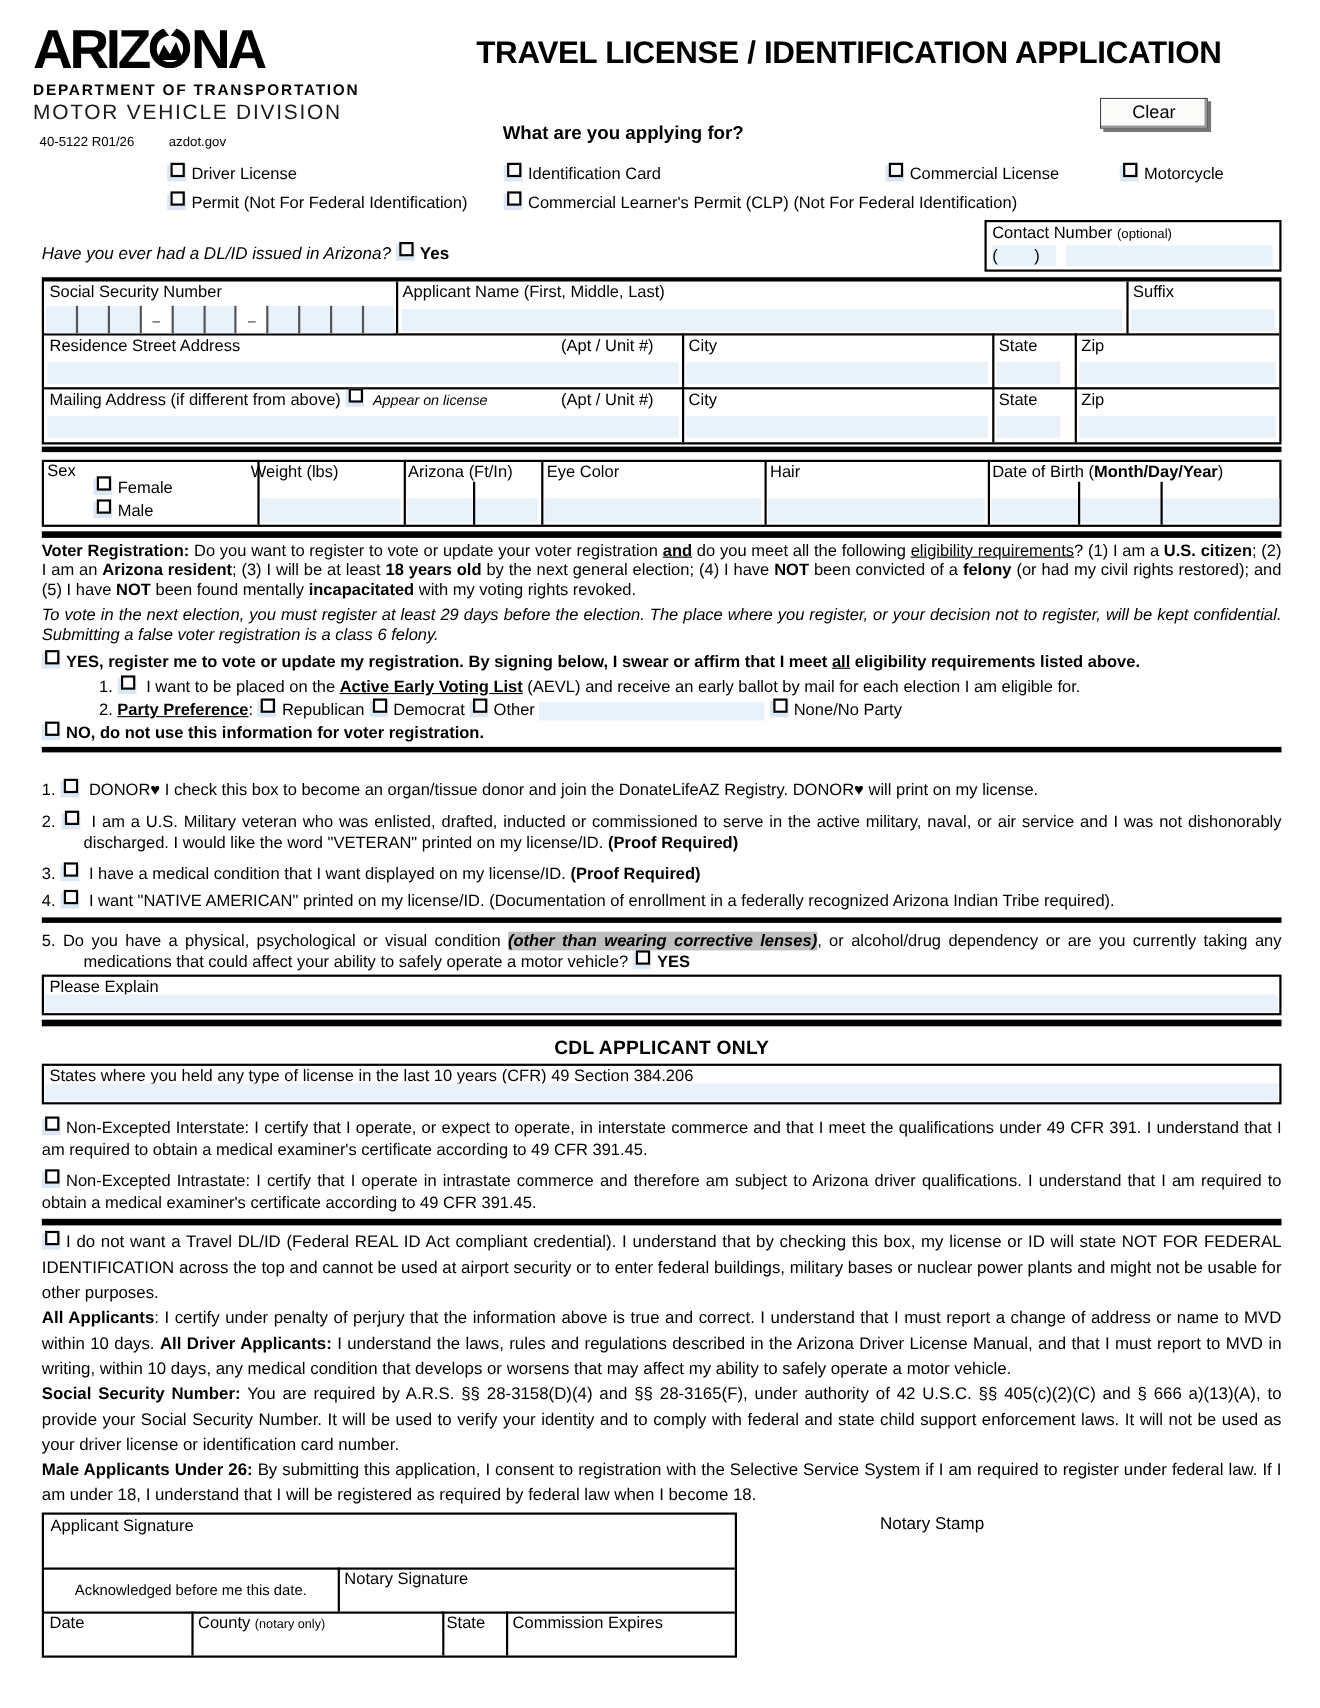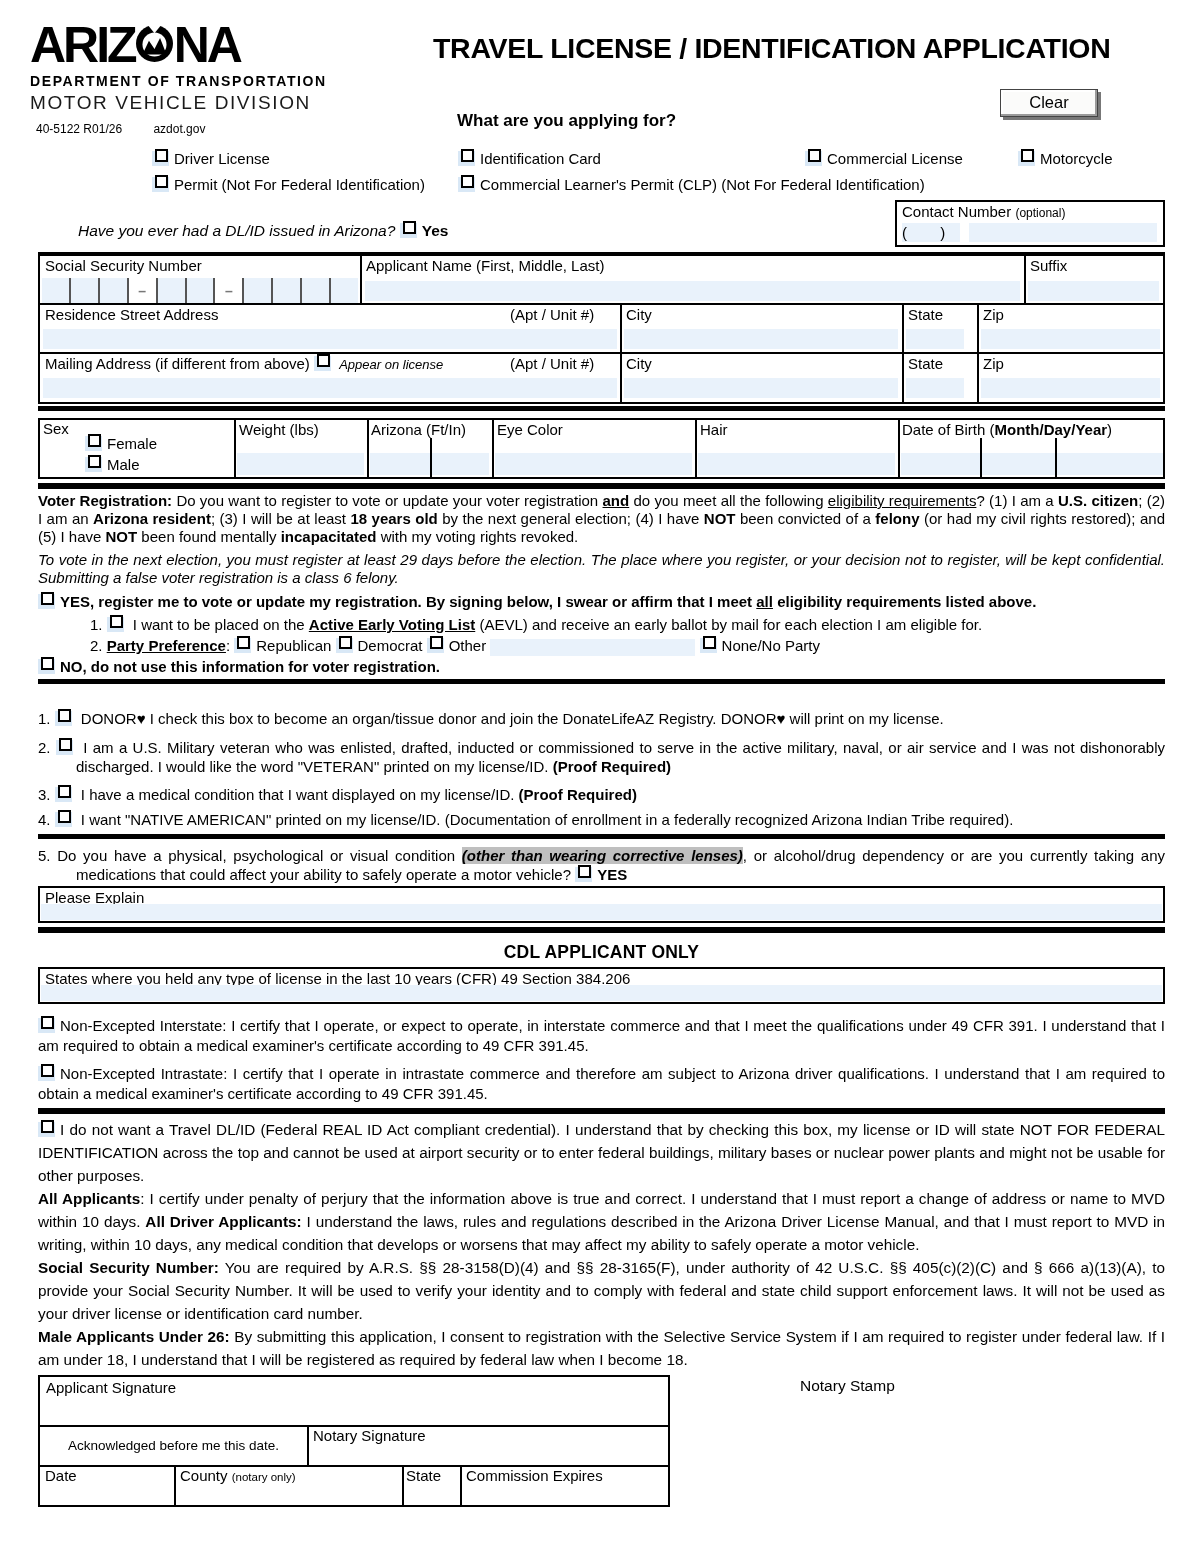--- a/index.html
+++ b/index.html
@@ -20,21 +20,21 @@
   .brand-dept{font-size:14px;font-weight:bold;letter-spacing:1.6px;margin-top:3px;}
   .brand-div{font-size:19px;letter-spacing:1.6px;margin-top:3px;color:#1a1a1a;}
   .formno{position:absolute;left:36px;top:122px;font-size:12px;}
   .formno span{margin-right:28px;}
   .title{position:absolute;left:433px;top:32px;font-size:28.5px;font-weight:bold;white-space:nowrap;letter-spacing:-0.3px;}
   .clearbtn{position:absolute;left:1000px;top:89px;width:96px;height:26px;background:#fbfbfa;border:1px solid #444;
     box-shadow:inset -2px -2px 0 #9a9a9a, inset 2px 2px 0 #fff, 3px 3px 0 #777;
     font-size:16.5px;text-align:center;line-height:25px;cursor:pointer;}
   .applyhead{position:absolute;left:457px;top:111px;font-size:17px;font-weight:bold;}
   .optitem{position:absolute;font-size:15px;white-space:nowrap;}
-  .priorline{position:absolute;left:38px;top:222px;font-size:15.5px;margin-left:40px;}
+  .priorline{position:absolute;left:38px;top:222px;font-size:15.5px;}
   
   .boxed{position:absolute;border:2px solid #000;box-sizing:border-box;}
   .lbl{position:absolute;font-size:15px;white-space:nowrap;}
   .cfield{position:absolute;background:#e9f2fb;height:20px;}
   .vln{position:absolute;width:2px;background:#000;}
   .hln{position:absolute;height:2px;background:#000;}
   .bar{height:5px;background:#000;}
   .barabs{position:absolute;left:38px;width:1127px;height:5px;background:#000;}
   
   .comb{position:absolute;left:2px;top:22px;width:316px;height:25px;display:flex;}
@@ -178,21 +178,21 @@
   <div class="vln" style="left:858px;top:0;bottom:0;"></div>
 
   <div class="lbl" style="left:3px;top:0;">Sex</div>
   <div class="lbl" style="left:45px;top:15px;">
     <span class="cb"><i class="cbx"></i></span><span>Female</span>
   </div>
   <div class="lbl" style="left:45px;top:36px;">
     <span class="cb"><i class="cbx"></i></span><span>Male</span>
   </div>
 
-  <div class="lbl" style="left:199px;top:1px;">Weight (lbs)</div>
+  <div class="lbl" style="left:188px;top:1px;">Weight (lbs)</div>
   <div class="cfield" style="left:197px;top:33px;width:127px;height:22px;"></div>
 
   <div class="lbl" style="left:331px;top:1px;">Arizona (Ft/In)</div>
   <div class="cfield" style="left:330px;top:33px;width:119px;height:22px;"></div>
   <div class="vln" style="left:390px;top:18px;bottom:0;"></div>
 
   <div class="lbl" style="left:457px;top:1px;">Eye Color</div>
   <div class="cfield" style="left:455px;top:33px;width:197px;height:22px;"></div>
 
   <div class="lbl" style="left:660px;top:1px;">Hair</div>

